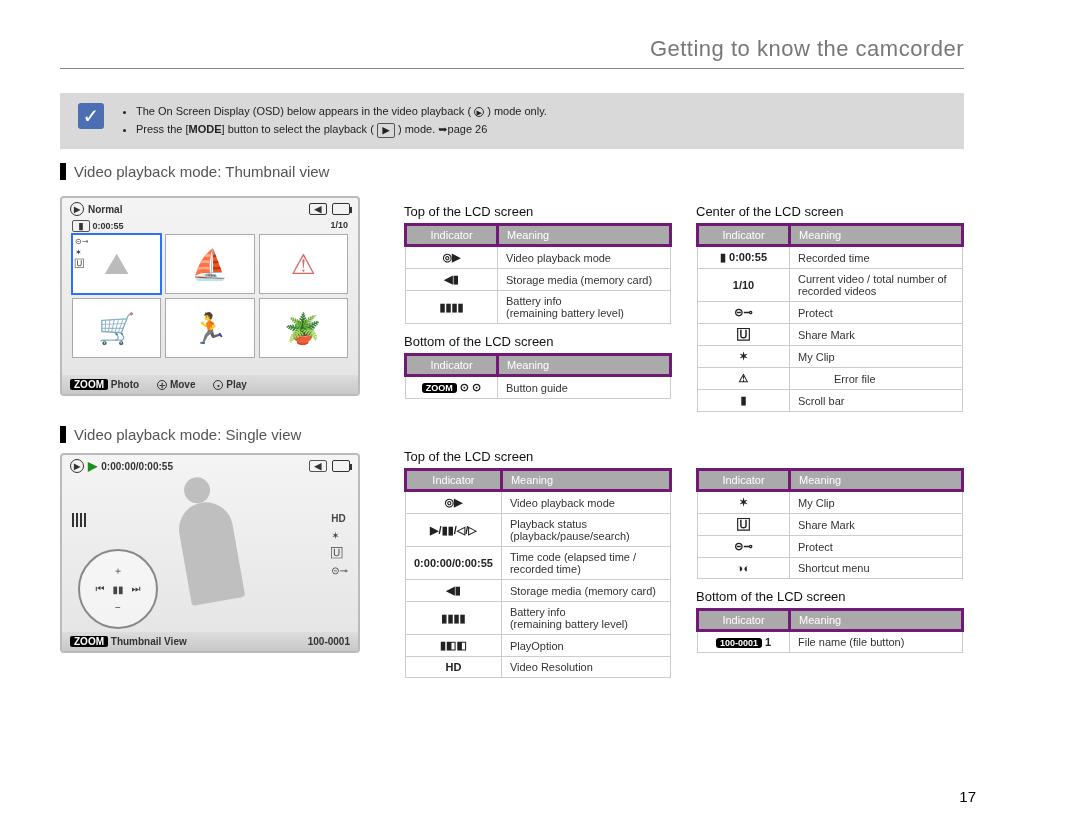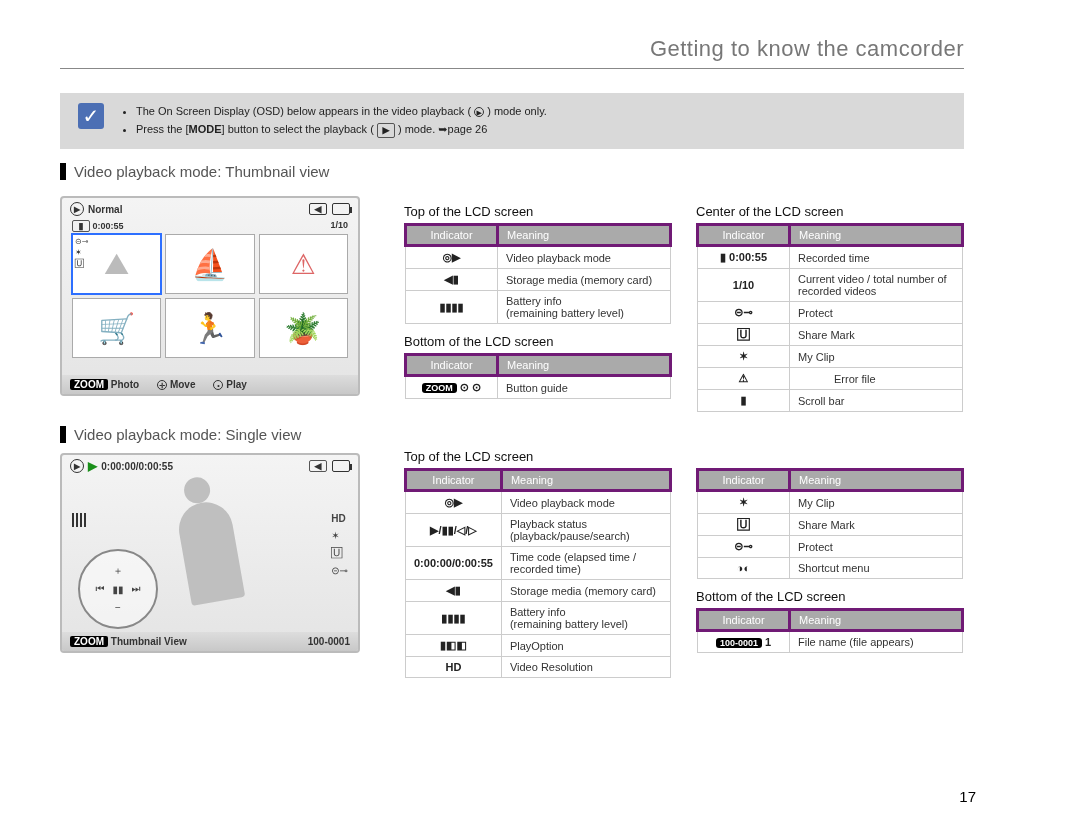--- a/index.html
+++ b/index.html
@@ -480,21 +480,21 @@
     <table class="ind">
       <tbody>
             <tr>
               <th>Indicator</th>
               <th>Meaning</th>
             </tr>
       </tbody>
           <tbody id="t-singleBottom">
             <tr>
               <td><span class="blackPill">100-0001</span> 1</td>
-              <td style="white-space: pre-line;">File name (file appears)</td>
+              <td style="white-space: pre-line;">File name (file button)</td>
             </tr>
           </tbody>
     </table>
   </div>
 
 </div>
 
 <div class="pageNum">17</div>
 
 </div>

